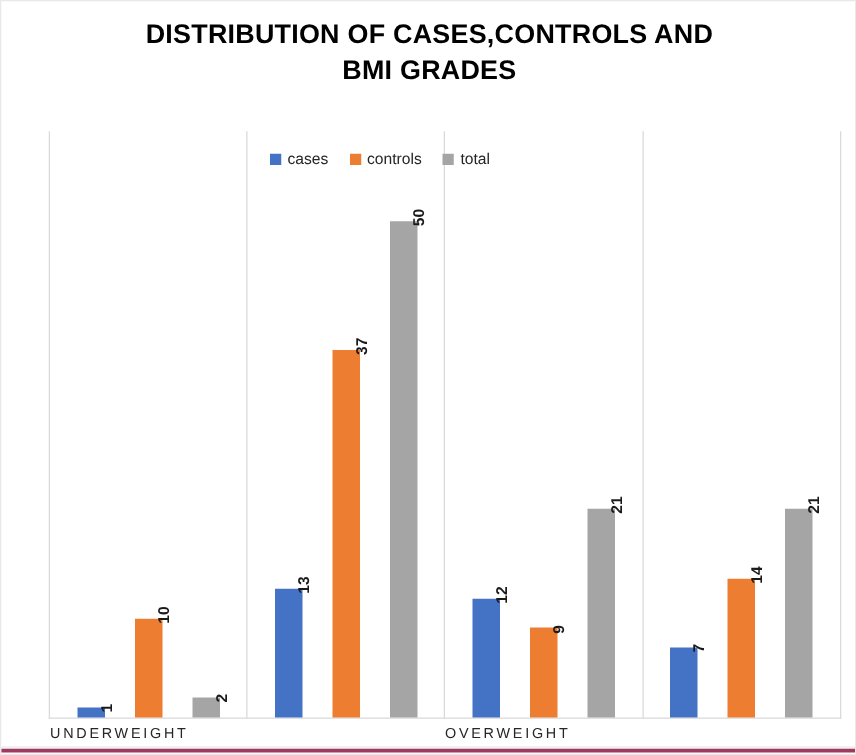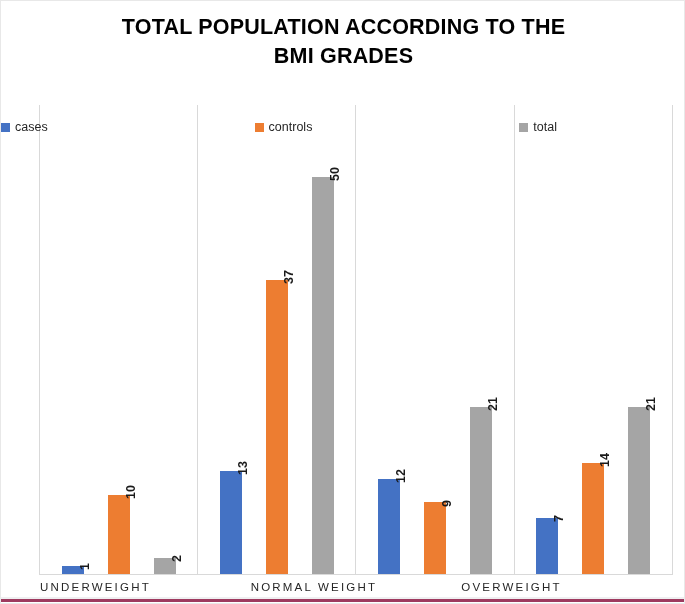--- a/index.html
+++ b/index.html
@@ -31,23 +31,23 @@
     line-height: 29px;
     letter-spacing: 0.2px;
     color: #000000;
   }
 
   
   .legend {
     position: absolute;
     left: 0;
     top: 120px;
-    width: 556px;
-    display: flex;
-    justify-content: space-between;
+    width: 606px;
+    display: flex;
+    justify-content: center;
     align-items: center;
     gap: 17px;
     z-index: 6;
   }
   .legend-item {
     display: flex;
     align-items: center;
     gap: 5px;
   }
   .legend-swatch {
@@ -173,21 +173,21 @@
     height: 2px;
     background: #efeff1;
   }
 </style>
 </head>
 <body>
 
 <div id="screenshot">
 
   <div class="chart-title">
-    <div>TOTAL POPULATION ACCORDING TO THE</div>
+    <div>DISTRIBUTION OF CASES,CONTROLS AND</div>
     <div>BMI GRADES</div>
   </div>
 
   <div class="legend">
     <div class="legend-item">
       <span class="legend-swatch" style="background: rgb(68, 114, 196);"></span>
       <span class="legend-label">cases</span>
     </div>
     <div class="legend-item">
       <span class="legend-swatch" style="background: rgb(237, 125, 49);"></span>
@@ -260,19 +260,18 @@
         </div>
         <div class="bar-slot">
           <span class="bar-label">21</span>
           <div class="bar" style="background: rgb(165, 165, 165); height: 166.932px;"></div>
         </div>
       </div>
     </div>
 
   <div class="cat-labels" id="cat-labels">
       <div class="cat-label">UNDERWEIGHT</div>
-      <div class="cat-label">NORMAL WEIGHT</div>
       <div class="cat-label">OVERWEIGHT</div>
     </div>
 
   <div class="bottom-rule-soft"></div>
   <div class="bottom-rule"></div>
 </div>
 
 </body></html>

